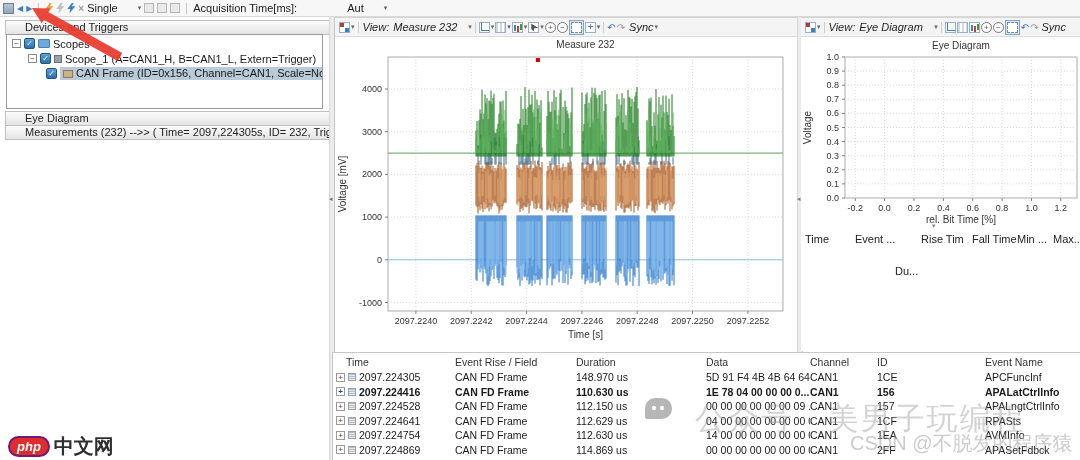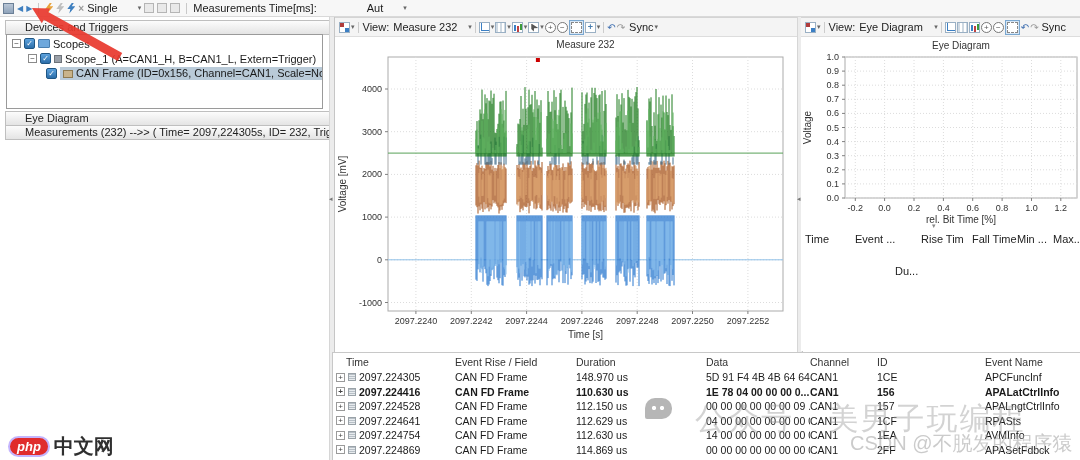--- a/index.html
+++ b/index.html
@@ -35,21 +35,21 @@
   .scope-ic{width:8px;height:8px;background:#9aa0a8;border:1px solid #6d7278;box-sizing:border-box;flex:none;}
   .can-ic{width:10px;height:8px;background:#c9b38a;border:1px solid #8f7a50;box-sizing:border-box;flex:none;display:inline-block;vertical-align:middle;margin-right:3px;}
   .hl{background:#b9cad8;padding:0 3px;line-height:13px;}
   
   .vsplit{position:absolute;top:17px;width:4px;height:443px;background:#ececec;border-left:1px solid #d6d6d6;border-right:1px solid #c6c6c6;}
   .vsplit .spl-ar{position:absolute;top:178px;left:-1px;font-size:7px;color:#777;}
   
   .panel{position:absolute;top:17px;background:#fff;border-top:1px solid #d4d4d4;box-sizing:border-box;}
   #mid-panel{left:335px;width:462px;height:334px;}
   #right-panel{left:801px;width:279px;height:334px;}
-  .view-bar{height:18px;border-bottom:1px solid #ddd;background:#f4f4f4;display:flex;align-items:center;gap:1px;padding:0 4px;white-space:nowrap;overflow:hidden;}
+  .view-bar{height:18px;border-bottom:1px solid #ddd;background:#f4f4f4;display:flex;align-items:center;gap:1px;padding:0 4px;white-space:nowrap;overflow:hidden;font-style:italic;}
   .vsep{width:1px;height:11px;background:#cccccc;margin:0 2px;}
   .vlabel{color:#222;margin-left:1px;}
   .vvalue{color:#222;margin-left:3px;min-width:74px;}
   .vic{width:11px;height:11px;border:1px solid #9ab0c4;background:#fff;display:inline-block;position:relative;box-sizing:border-box;flex:none;}
   .vic-pane::before{content:"";position:absolute;left:0;top:0;width:4px;height:4px;background:#b03c3c;}
   .vic-pane::after{content:"";position:absolute;right:0;bottom:0;width:4px;height:4px;background:#3b7fc4;}
   .vic-axes::before{content:"";position:absolute;left:1px;bottom:1px;width:7px;height:7px;border-left:1px solid #3b7fc4;border-bottom:1px solid #3b7fc4;}
   .vic-grid{background:repeating-linear-gradient(90deg,#cfd9e2 0 2px,#fff 2px 4px);}
   .vic-chart::before{content:"";position:absolute;left:1px;bottom:1px;width:2px;height:6px;background:#3b7fc4;box-shadow:3px 1px 0 #c04040,6px -1px 0 #3a9a3a;}
   .vic-cursor::before{content:"";position:absolute;left:2px;top:1px;width:7px;height:8px;background:#555;clip-path:polygon(0 0,100% 55%,40% 60%,35% 100%,0 70%);}
@@ -76,21 +76,21 @@
   .ft-exp{width:9px;height:9px;border:1px solid #9a9a9a;background:#fff;font-size:8px;line-height:7px;text-align:center;color:#444;box-sizing:border-box;flex:none;}
   .ft-mini{width:8px;height:8px;background:repeating-linear-gradient(#b7bfc6 0 1px,#e7ebee 1px 2px);border:1px solid #9aa2a8;box-sizing:border-box;flex:none;}
   .ft-bold{font-weight:bold;}
   
   #wm1{position:absolute;left:645px;top:398px;display:flex;gap:23px;z-index:40;pointer-events:none;}
   #wm1 .bubble{width:27px;height:21px;background:rgba(110,110,110,.5);border-radius:10px 10px 10px 2px;
        background-image:radial-gradient(circle at 9px 10px,#fff 1.8px,transparent 2.4px),radial-gradient(circle at 17px 10px,#fff 1.8px,transparent 2.4px);}
   #wm1 .wtext{font-size:31px;color:rgba(150,150,150,.42);letter-spacing:2px;white-space:nowrap;}
   #wm2{position:absolute;left:850px;top:430px;font-size:20px;color:rgba(160,160,160,.55);white-space:nowrap;z-index:40;pointer-events:none;}
   #php-logo{position:absolute;left:8px;top:433px;display:flex;align-items:center;gap:4px;z-index:30;}
-  .php-pill{background:#e02c2c;border:2px solid #c4b5fd;color:#fff;font-style:italic;font-weight:bold;
+  .php-pill{background:#e02c2c;border:2px solid #701a75;color:#fff;font-style:italic;font-weight:bold;
             border-radius:12px;padding:1px 7px;font-size:13px;line-height:15px;}
   .php-cn{font-size:20px;font-weight:bold;color:#2f2f2f;}
   #red-arrow{position:absolute;left:0;top:0;z-index:60;pointer-events:none;}
 </style>
 </head>
 <body>
 
 <div id="root">
 
   <div id="toolbar">
@@ -103,21 +103,21 @@
     <span class="bolt b-blue"></span>
     <span class="xic">×</span>
     <span class="ddtext">
       <span>Single</span>
       <span class="dd">▾</span>
     </span>
     <span class="gic"></span>
     <span class="gic"></span>
     <span class="gic"></span>
     <span class="tsep"></span>
-    <span>Measurements Time[ms]:</span>
+    <span>Acquisition Time[ms]:</span>
     <input id="acq-input" readonly="" value="10" style="">
     <span class="ddtext" style="margin-left:8px">
       <span>Aut</span>
       <span class="dd">▾</span>
     </span>
   </div>
 
   <div id="left-panel">
     <div class="sec-hdr" style="top:3px">
       <span>Devices and Triggers</span>

